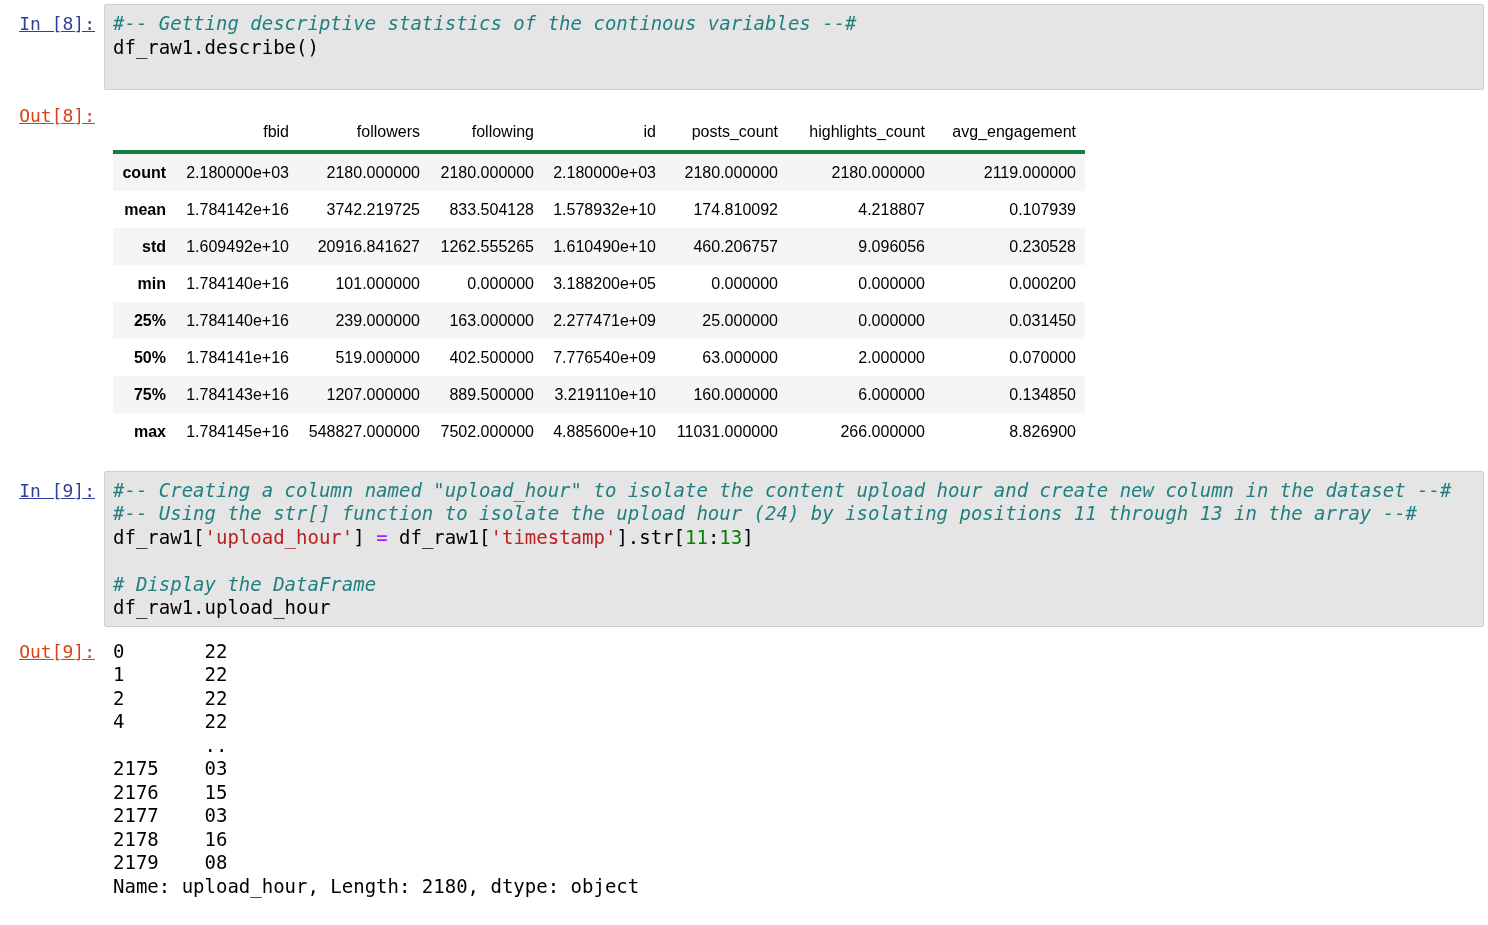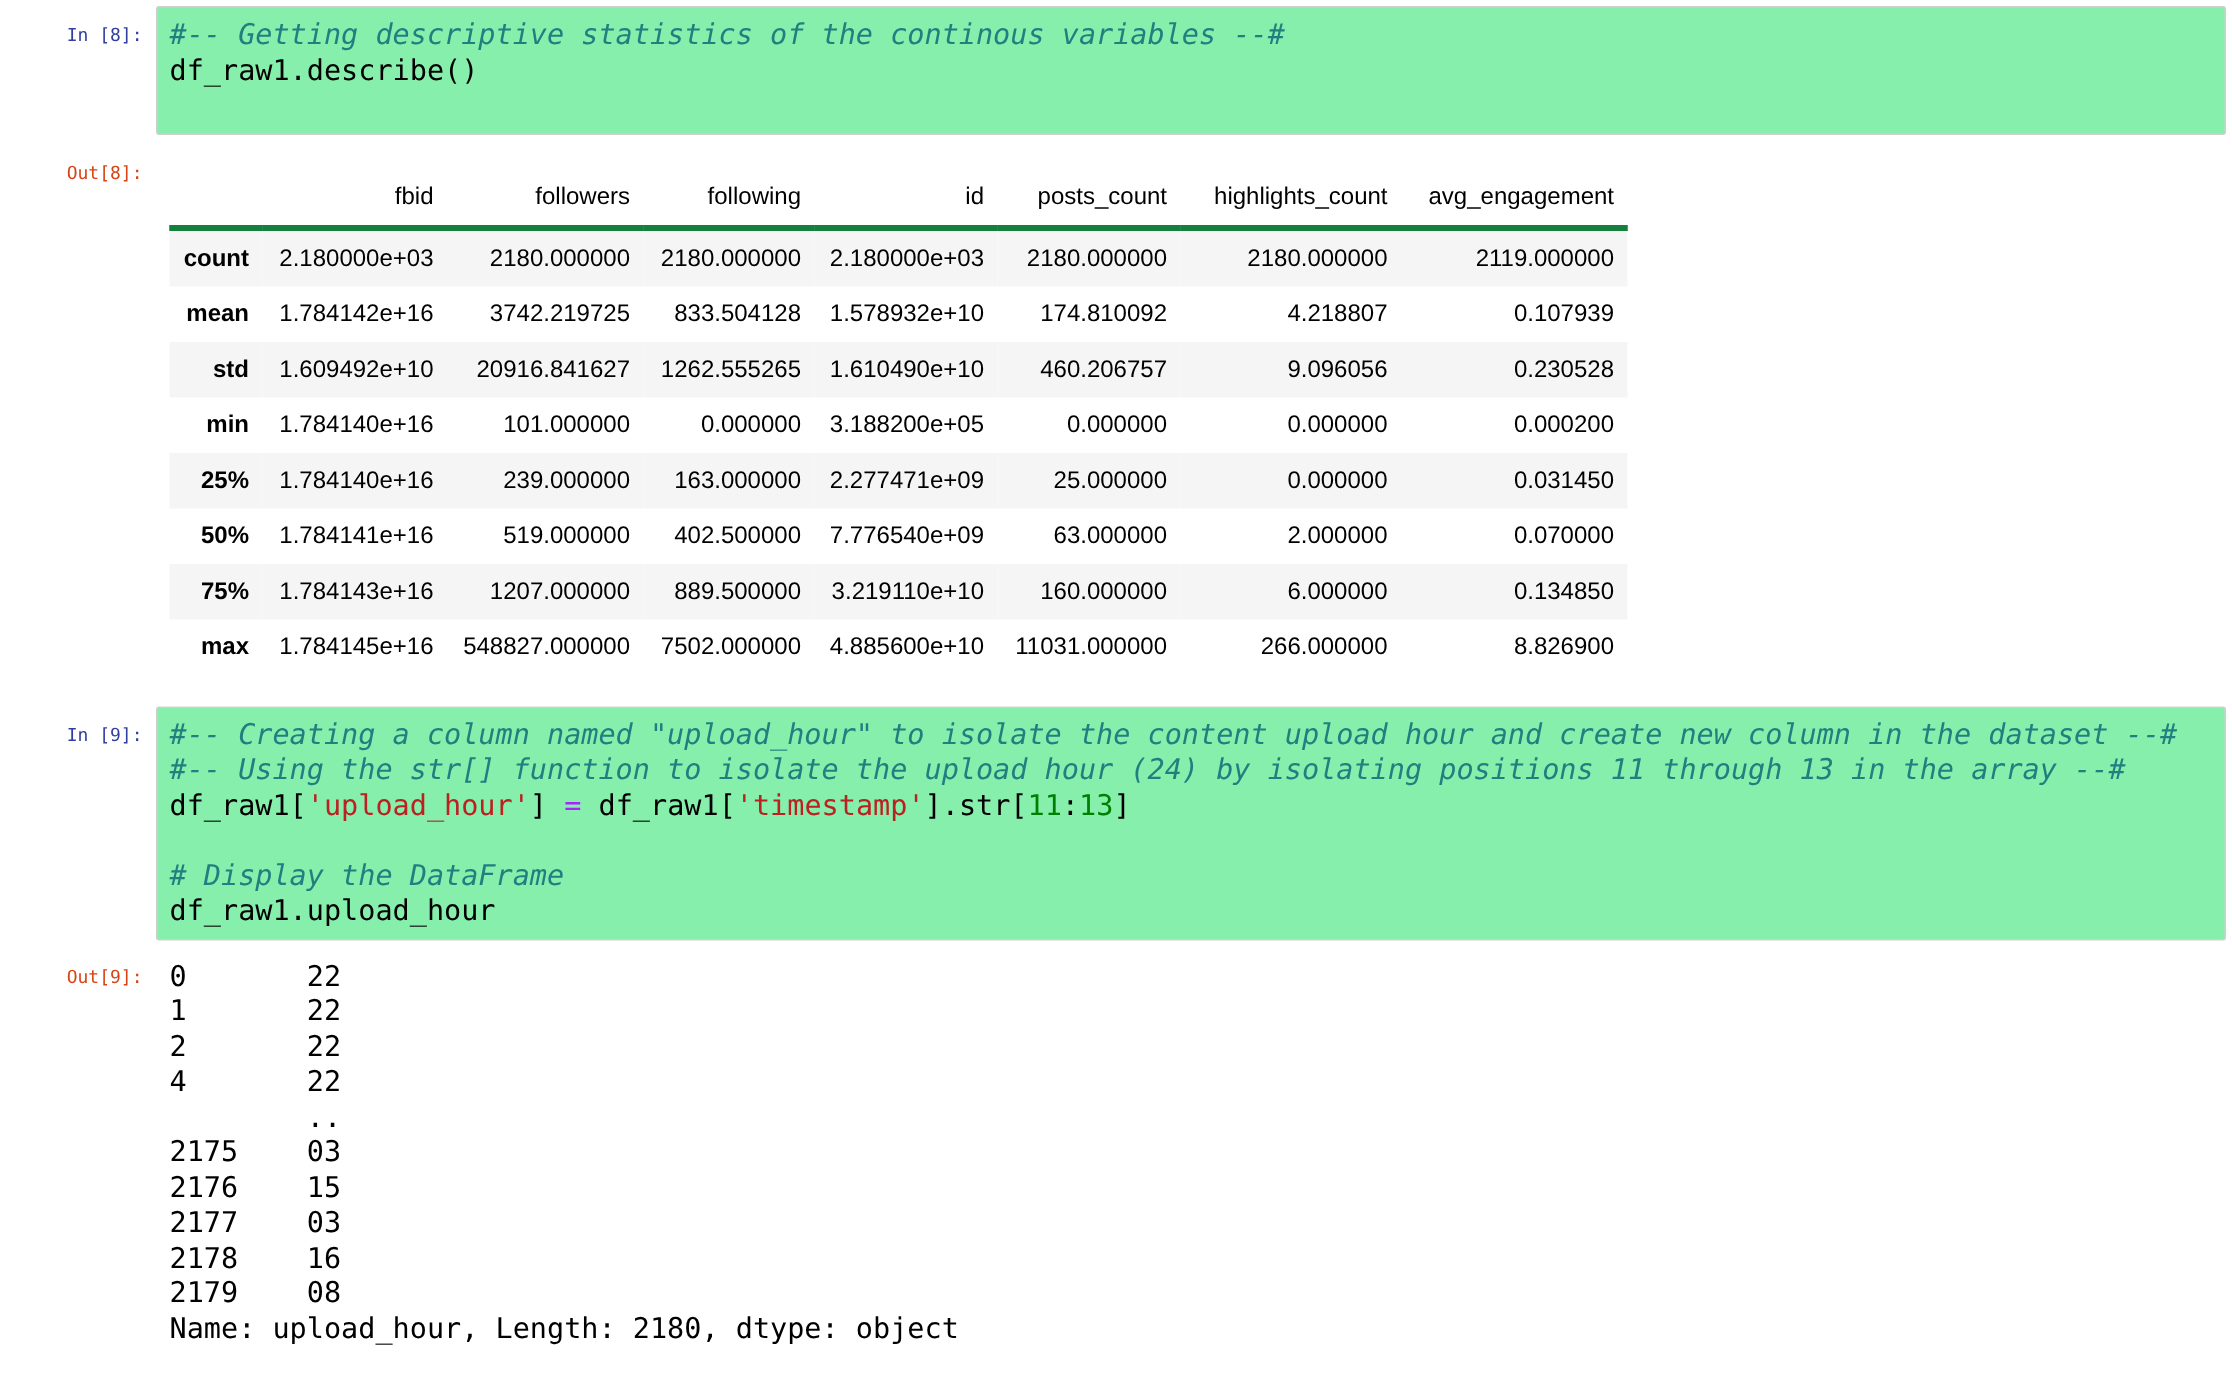--- a/index.html
+++ b/index.html
@@ -14,34 +14,35 @@
   .notebook { padding-top: 4px; }
 
   .cell-row { display: flex; align-items: flex-start; }
 
   .prompt {
     flex: 0 0 104px;
     width: 104px;
     text-align: right;
     padding-right: 9px;
     font-family: "DejaVu Sans Mono", "Liberation Mono", monospace;
-    font-size: 12px;
+    font-size: 18px;
     line-height: 23.5px;
     white-space: pre;
     user-select: none;
+    text-decoration: underline;
   }
   .input-prompt  { color: #303f9f; padding-top: 8px; }
   .output-prompt { color: #d84315; }
 
   .input-area {
     flex: 1 1 auto;
     margin-right: 4px;
     border: 1px solid #cfcfcf;
     border-radius: 2px;
-    background: #86efac;
+    background: #e5e5e5;
     padding: 7px 8px 6px 8px;
   }
   .code {
     font-family: "DejaVu Sans Mono", "Liberation Mono", monospace;
     font-size: 19px;
     line-height: 23.5px;
   }
   .cm-line { white-space: pre; min-height: 23.5px; }
 
   .tok-comment  { color: #208080; font-style: italic; }

